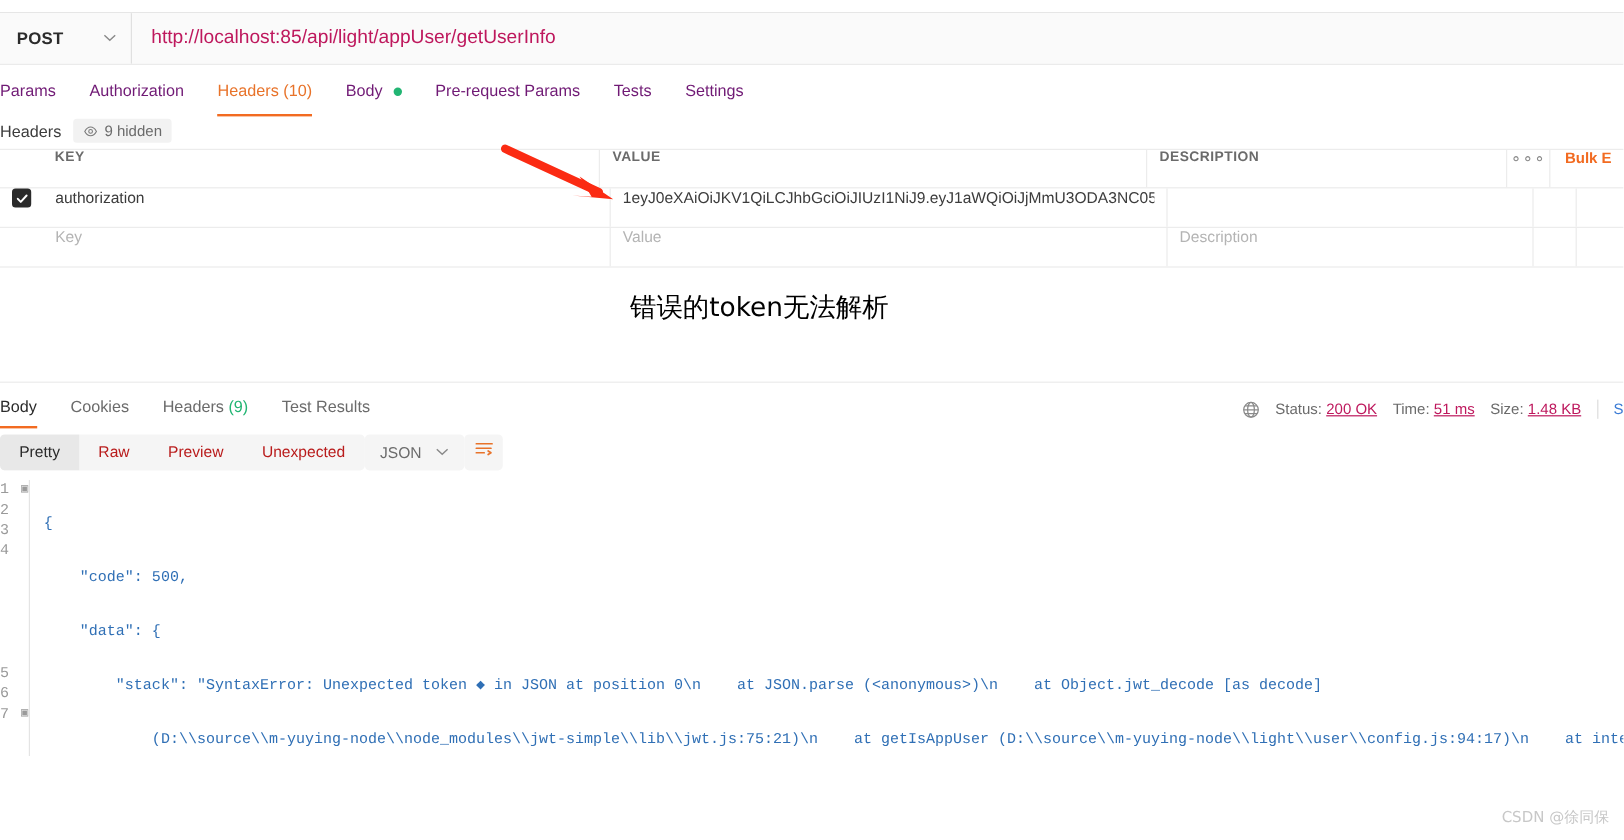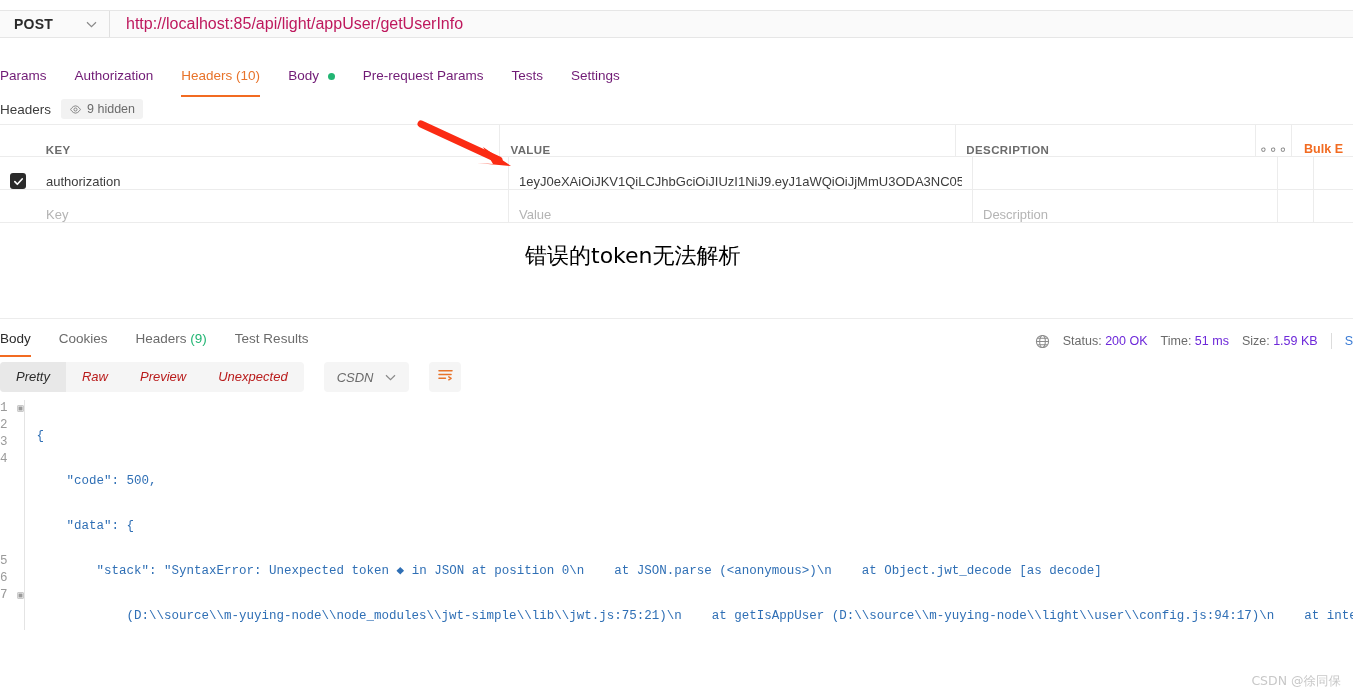--- a/index.html
+++ b/index.html
@@ -7,21 +7,21 @@
     margin: 0; padding: 0;
     width: 1353px; height: 700px;
     background: #ffffff;
     font-family: "Liberation Sans", sans-serif;
     overflow: hidden;
   }
   .app { position: relative; width: 1353px; height: 700px; background: #fff; }
 
   
   .url-bar {
-    position: absolute; left: 0; top: 10px; width: 1353px; height: 28px;
+    position: absolute; left: 0; top: 10px; width: 1353px; height: 44px;
     display: flex; align-items: stretch;
     border: 1px solid #e6e6e6; border-left: none; border-right: none;
     background: #fafafa;
   }
   .method-box {
     width: 110px; display: flex; align-items: center; justify-content: space-between;
     padding: 0 12px 0 14px; border-right: 1px solid #e0e0e0; background: #fafafa;
   }
   .method-label { font-size: 14px; color: #2b2b2b; font-weight: 600; letter-spacing: .2px; }
   .chev { color: #8a8a8a; font-size: 11px; line-height: 1; }
@@ -58,21 +58,21 @@
     display: flex; align-items: center; gap: 5px;
     background: #f2f2f2; border-radius: 3px; padding: 3px 8px;
     font-size: 12.5px; color: #6b6b6b;
   }
   .eye-ico { width: 13px; height: 13px; display: block; }
 
   
   .htable { position: absolute; left: 0; top: 124px; width: 1353px; }
   .hrow { display: flex; border-bottom: 1px solid #ececec; height: 33px; align-items: stretch; }
   .hrow.head { height: 33px; border-top: 1px solid #ececec; }
-  .hcell { display: flex; align-items: flex-end; padding: 0 10px; border-right: 1px solid #ececec; }
+  .hcell { display: flex; align-items: flex-start; padding: 0 10px; border-right: 1px solid #ececec; }
   .c-check { width: 36px; justify-content: center; border-right: none; }
   .c-key { width: 473px; }
   .c-val { width: 464px; }
   .c-desc { width: 305px; }
   .c-dots { width: 36px; justify-content: center; }
   .c-bulk { flex: 1; border-right: none; padding-left: 12px; }
   .col-head { font-size: 11.5px; font-weight: 700; color: #6b6b6b; letter-spacing: .4px; }
   .cell-text { font-size: 13px; color: #3c3c3c; white-space: nowrap; overflow: hidden; }
   .cell-ph { font-size: 13px; color: #b4b4b4; }
   .cbox {
@@ -103,26 +103,26 @@
   .resp-tab.active .tab-underline2 {
     position: absolute; left: 0; right: 14px; bottom: -5px; height: 2px; background: #f26b21;
   }
   .rcount { color: #22b573; }
 
   .resp-meta {
     position: absolute; right: 0; top: 330px; height: 22px;
     display: flex; align-items: center; gap: 13px; font-size: 12.5px; color: #6b6b6b;
   }
   .globe { width: 15px; height: 15px; display: block; }
-  .meta-val-green { color: #6d28d9; }
+  .meta-val-green { color: #be185d; text-decoration: underline; }
   .meta-divider { width: 1px; height: 16px; background: #dcdcdc; }
   .save-resp { color: #3a7bd5; font-size: 12.5px; white-space: nowrap; }
 
   
-  .body-toolbar { position: absolute; left: 0; top: 362px; display: flex; align-items: center; gap: 20px; font-style: italic; }
+  .body-toolbar { position: absolute; left: 0; top: 362px; display: flex; align-items: center; gap: 0; }
   .seg { display: flex; background: #f5f5f5; border-radius: 4px; overflow: hidden; height: 30px; }
   .seg-item {
     padding: 0 16px; height: 30px; line-height: 30px;
     font-size: 13px; color: #b91c1c; cursor: pointer; white-space: nowrap;
   }
   .seg-item.active { background: #e8e8e8; color: #2b2b2b; }
   .fmt-select {
     display: flex; align-items: center; gap: 12px; background: #f5f5f5; border-radius: 4px;
     height: 30px; padding: 0 13px; font-size: 13px; color: #6b6b6b; cursor: pointer;
   }
@@ -299,35 +299,35 @@
     <span>
       <span>Status:</span>
       <span class="meta-val-green">200 OK</span>
     </span>
     <span>
       <span>Time:</span>
       <span class="meta-val-green">51 ms</span>
     </span>
     <span>
       <span>Size:</span>
-      <span class="meta-val-green">1.59 KB</span>
+      <span class="meta-val-green">1.48 KB</span>
     </span>
     <span class="meta-divider"></span>
     <span class="save-resp">S</span>
   </div>
 
   <div class="body-toolbar">
     <div class="seg">
       <div class="seg-item active">Pretty</div>
       <div class="seg-item">Raw</div>
       <div class="seg-item">Preview</div>
       <div class="seg-item">Unexpected</div>
     </div>
     <div class="fmt-select">
-      <span>CSDN</span>
+      <span>JSON</span>
       <span class="chev">
         <svg width="11" height="7" viewBox="0 0 11 7">
             <path d="M1 1.3 L5.5 5.6 L10 1.3" stroke="#8a8a8a" stroke-width="1.2" fill="none"></path>
           </svg>
       </span>
     </div>
     <div class="wrap-btn">
       <span>
         <svg viewBox="0 0 18 16">
           <path d="M2 3 H16 M2 7 H15 M2 11 H9" stroke="#e8732a" stroke-width="1.5" stroke-linecap="round" fill="none"></path>

